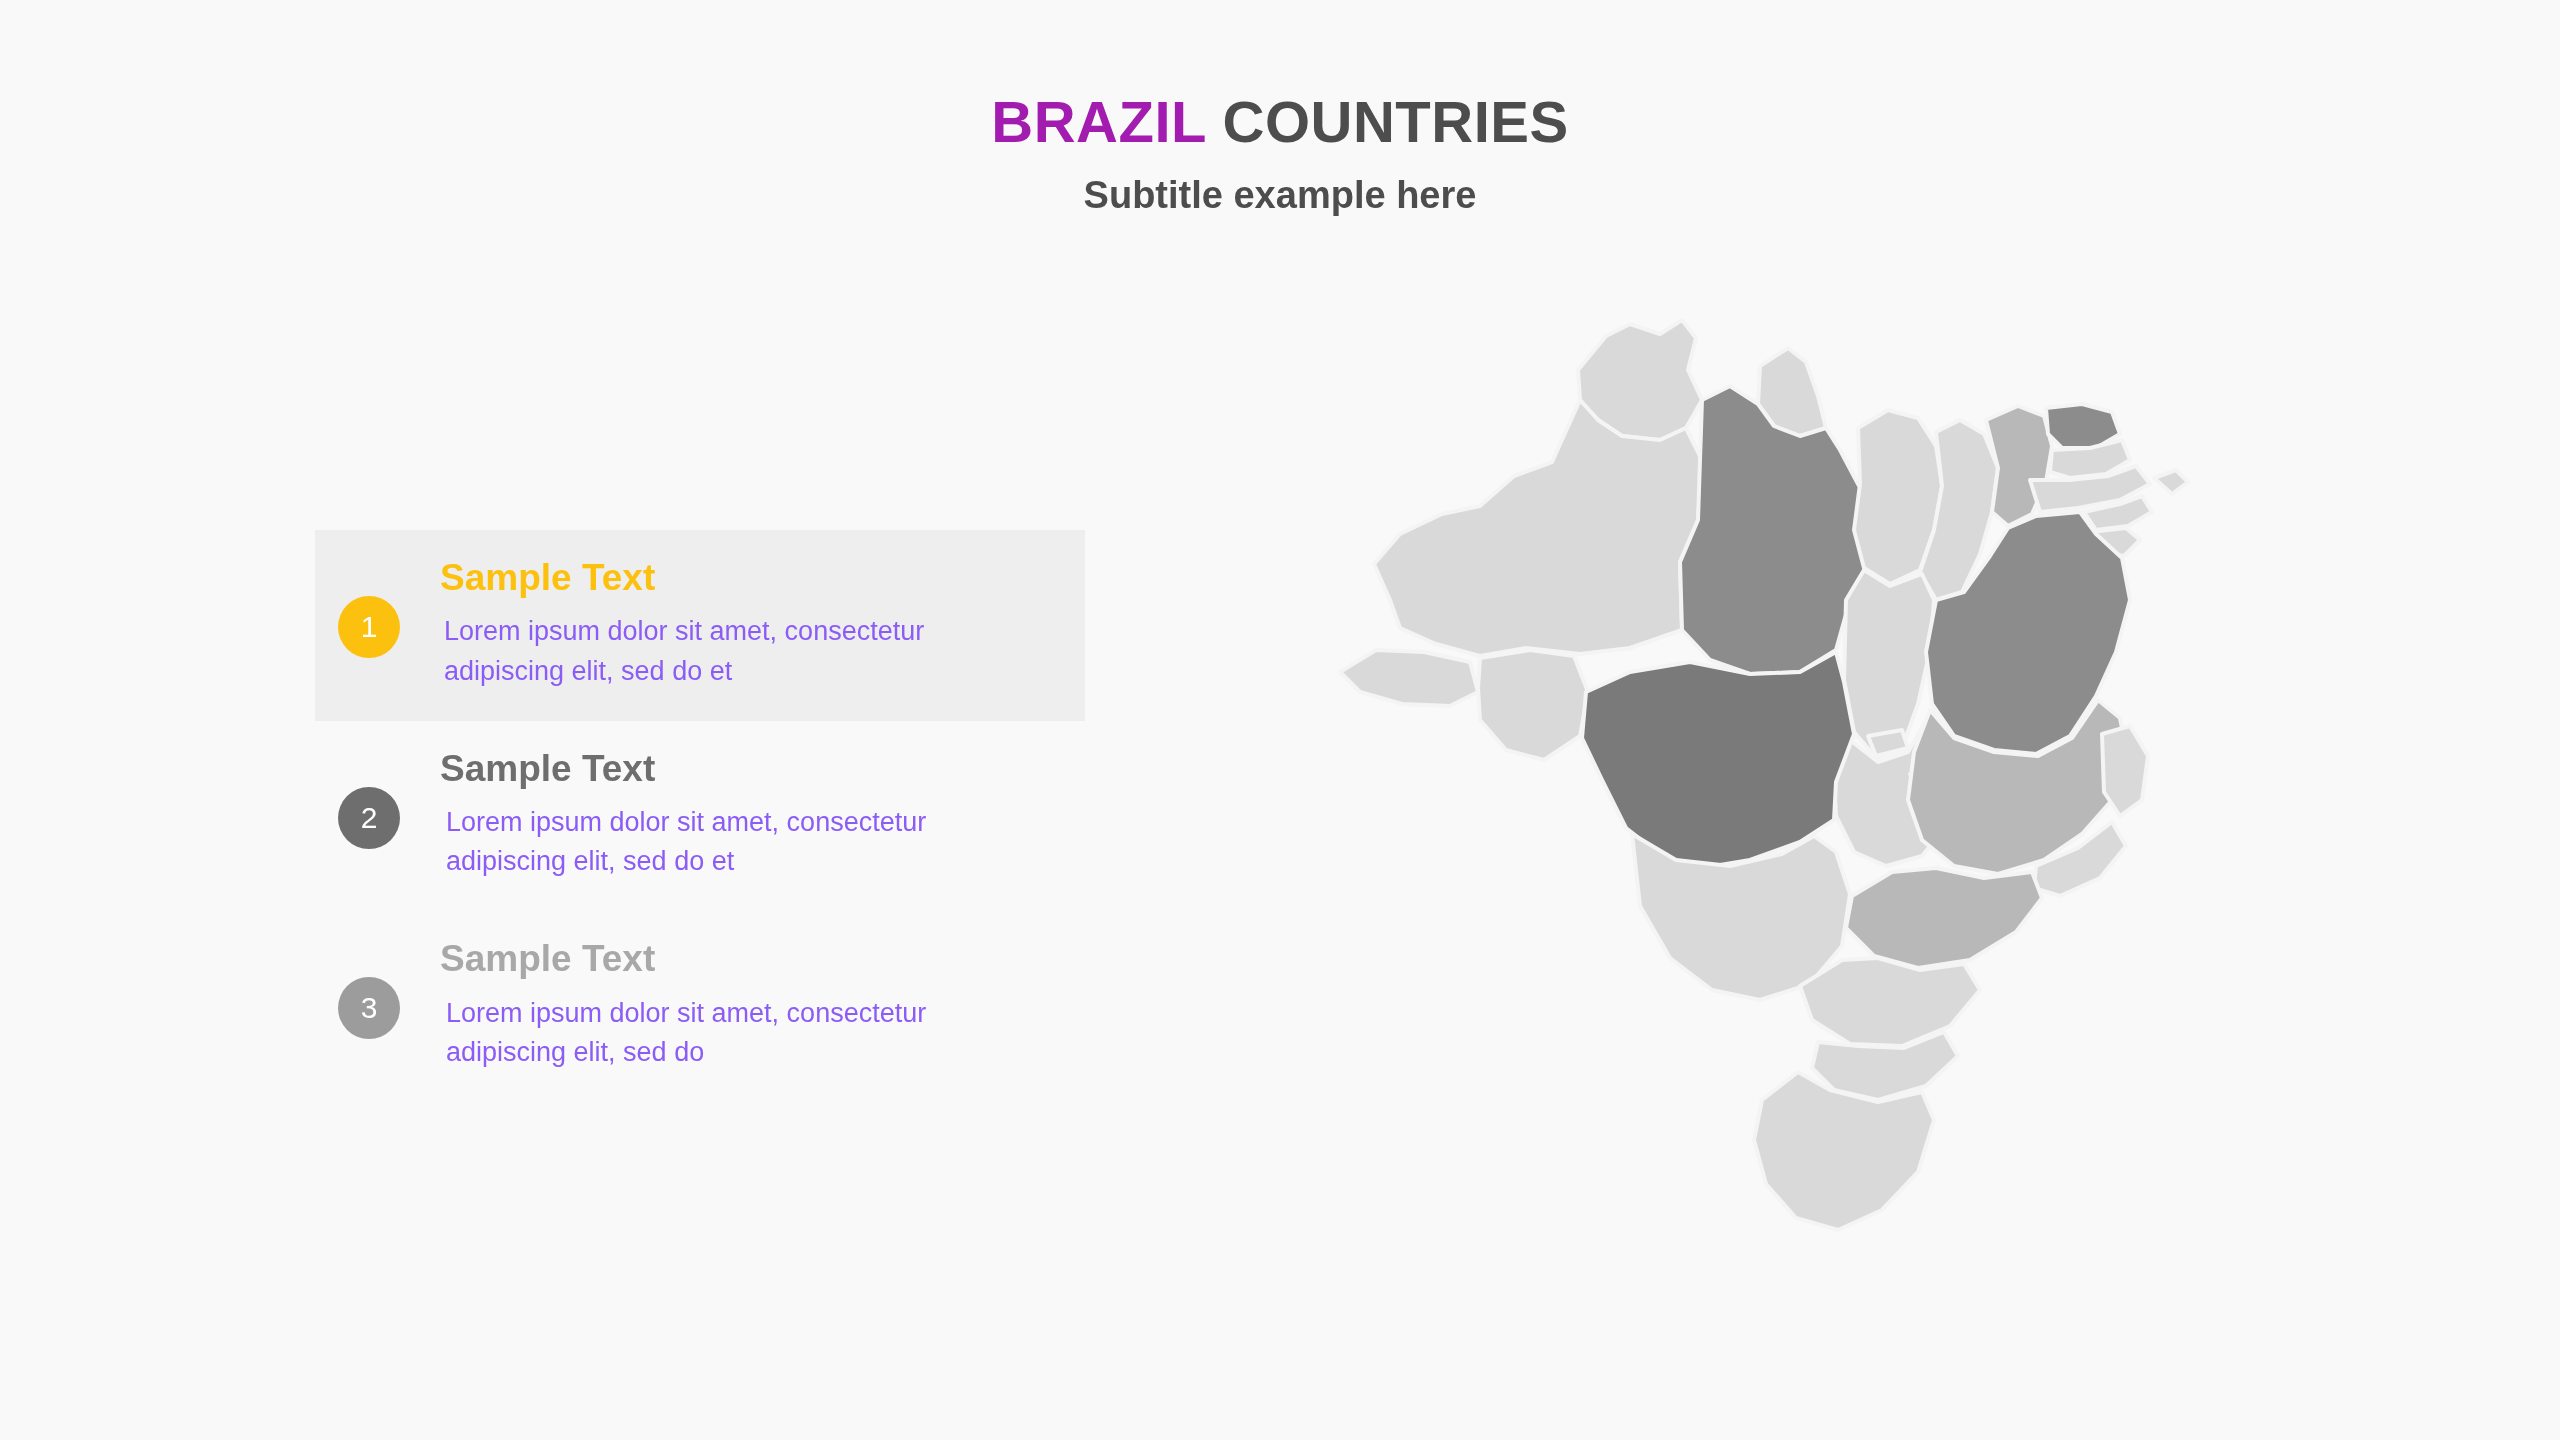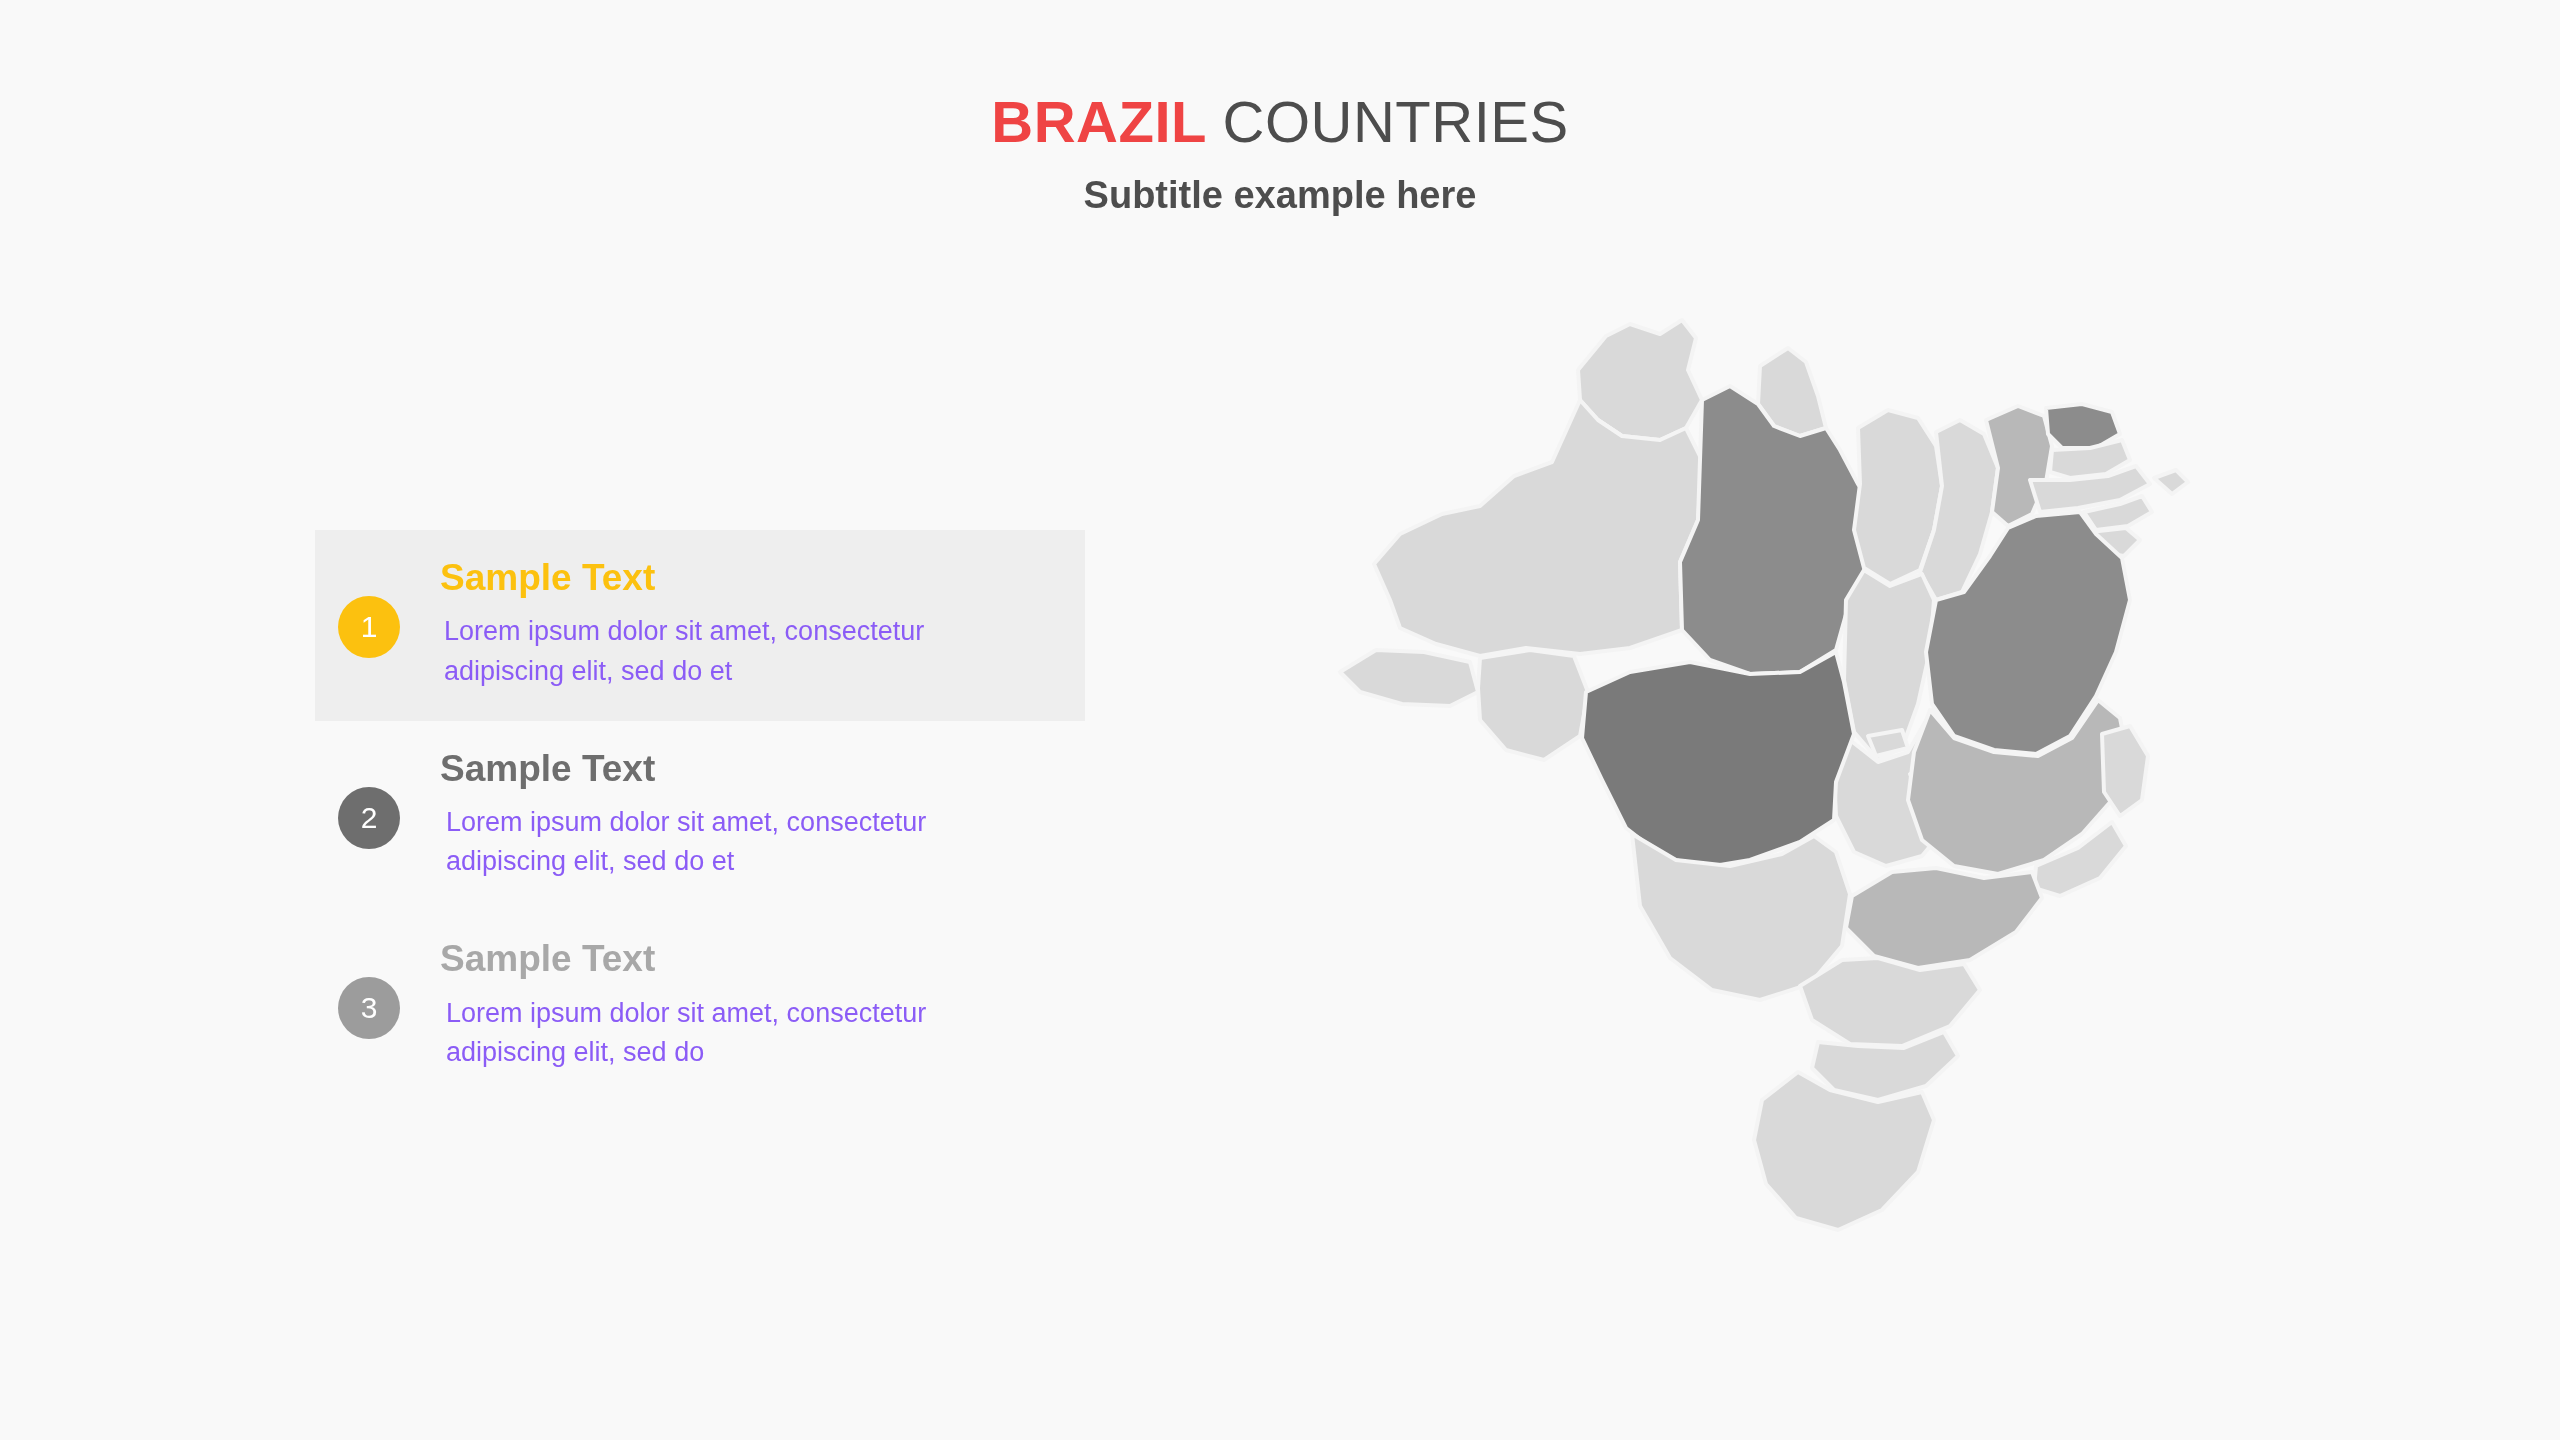--- a/index.html
+++ b/index.html
@@ -27,25 +27,25 @@
     text-align: center;
   }
   .title {
     font-size: 58px;
     font-weight: bold;
     letter-spacing: 0.5px;
     line-height: 1.1;
     color: #3d3d3d;
   }
   .title .strong {
-    color: #ef4444;
+    color: #a21caf;
   }
   .title .light {
     color: #4d4d4d;
-    font-weight: normal;
+    font-weight: bold;
   }
   .subtitle {
     margin-top: 20px;
     font-size: 38px;
     font-weight: bold;
     color: #4d4d4d;
   }
 
   
   .list {

